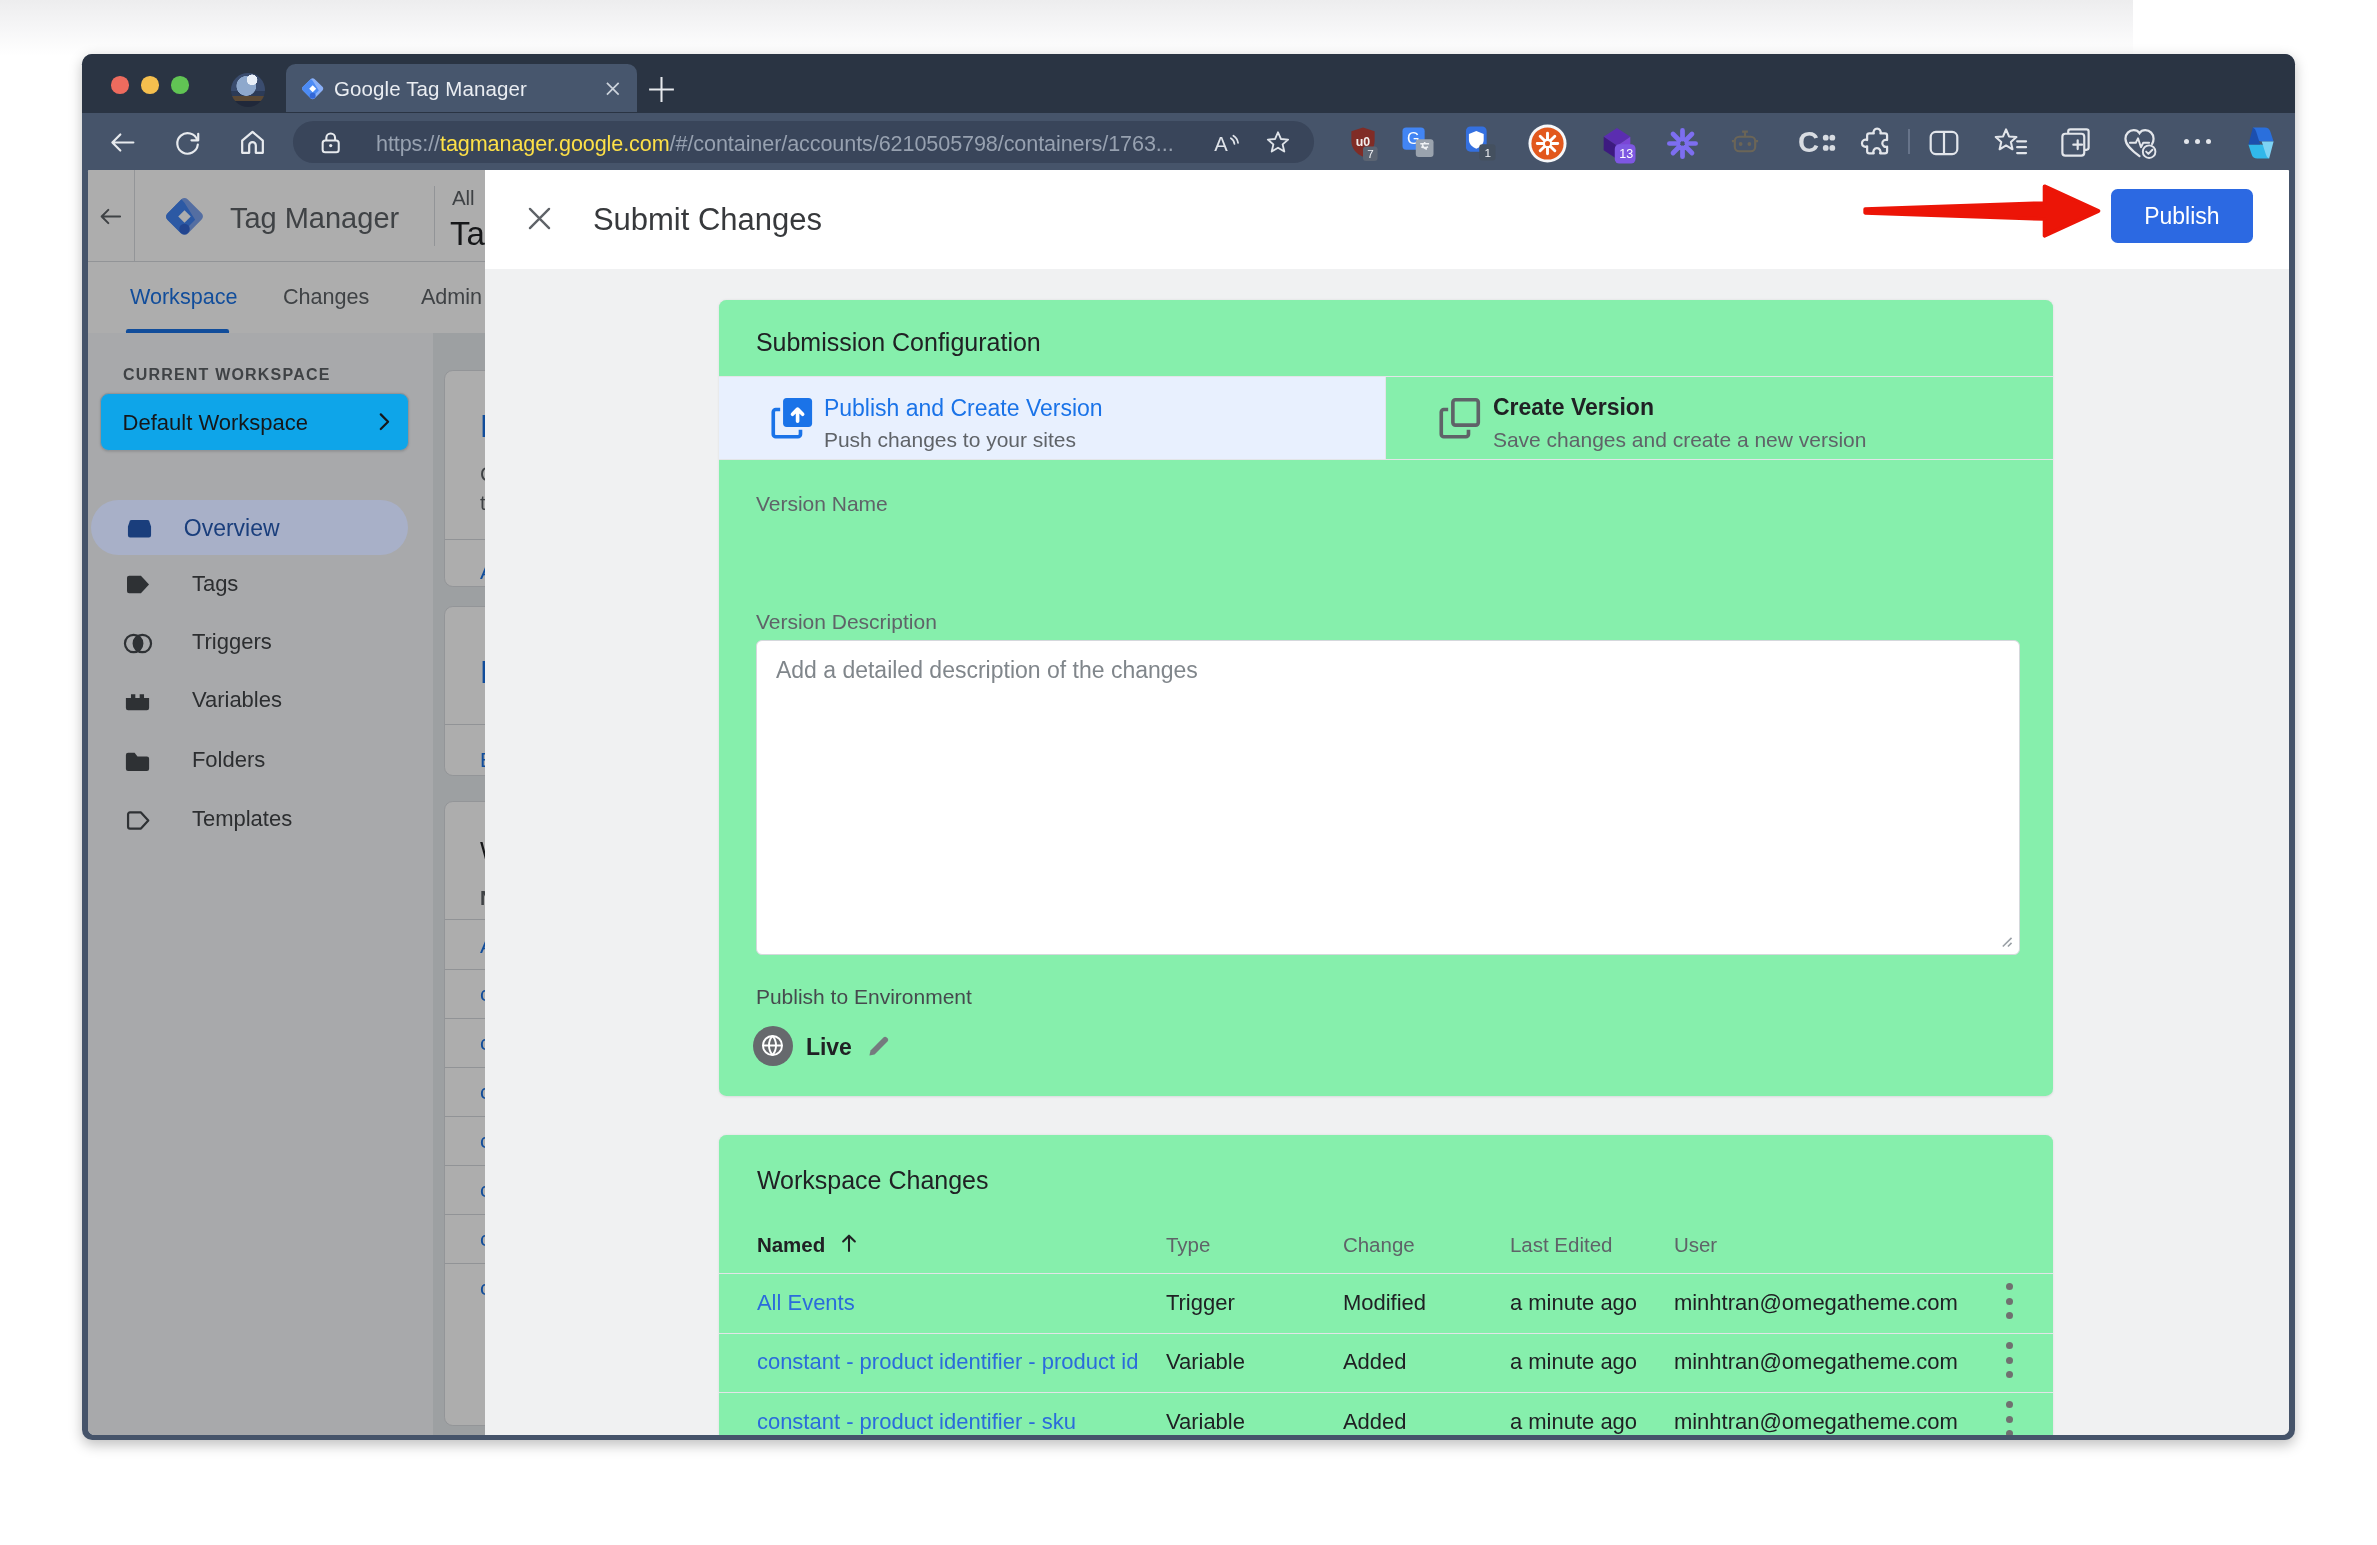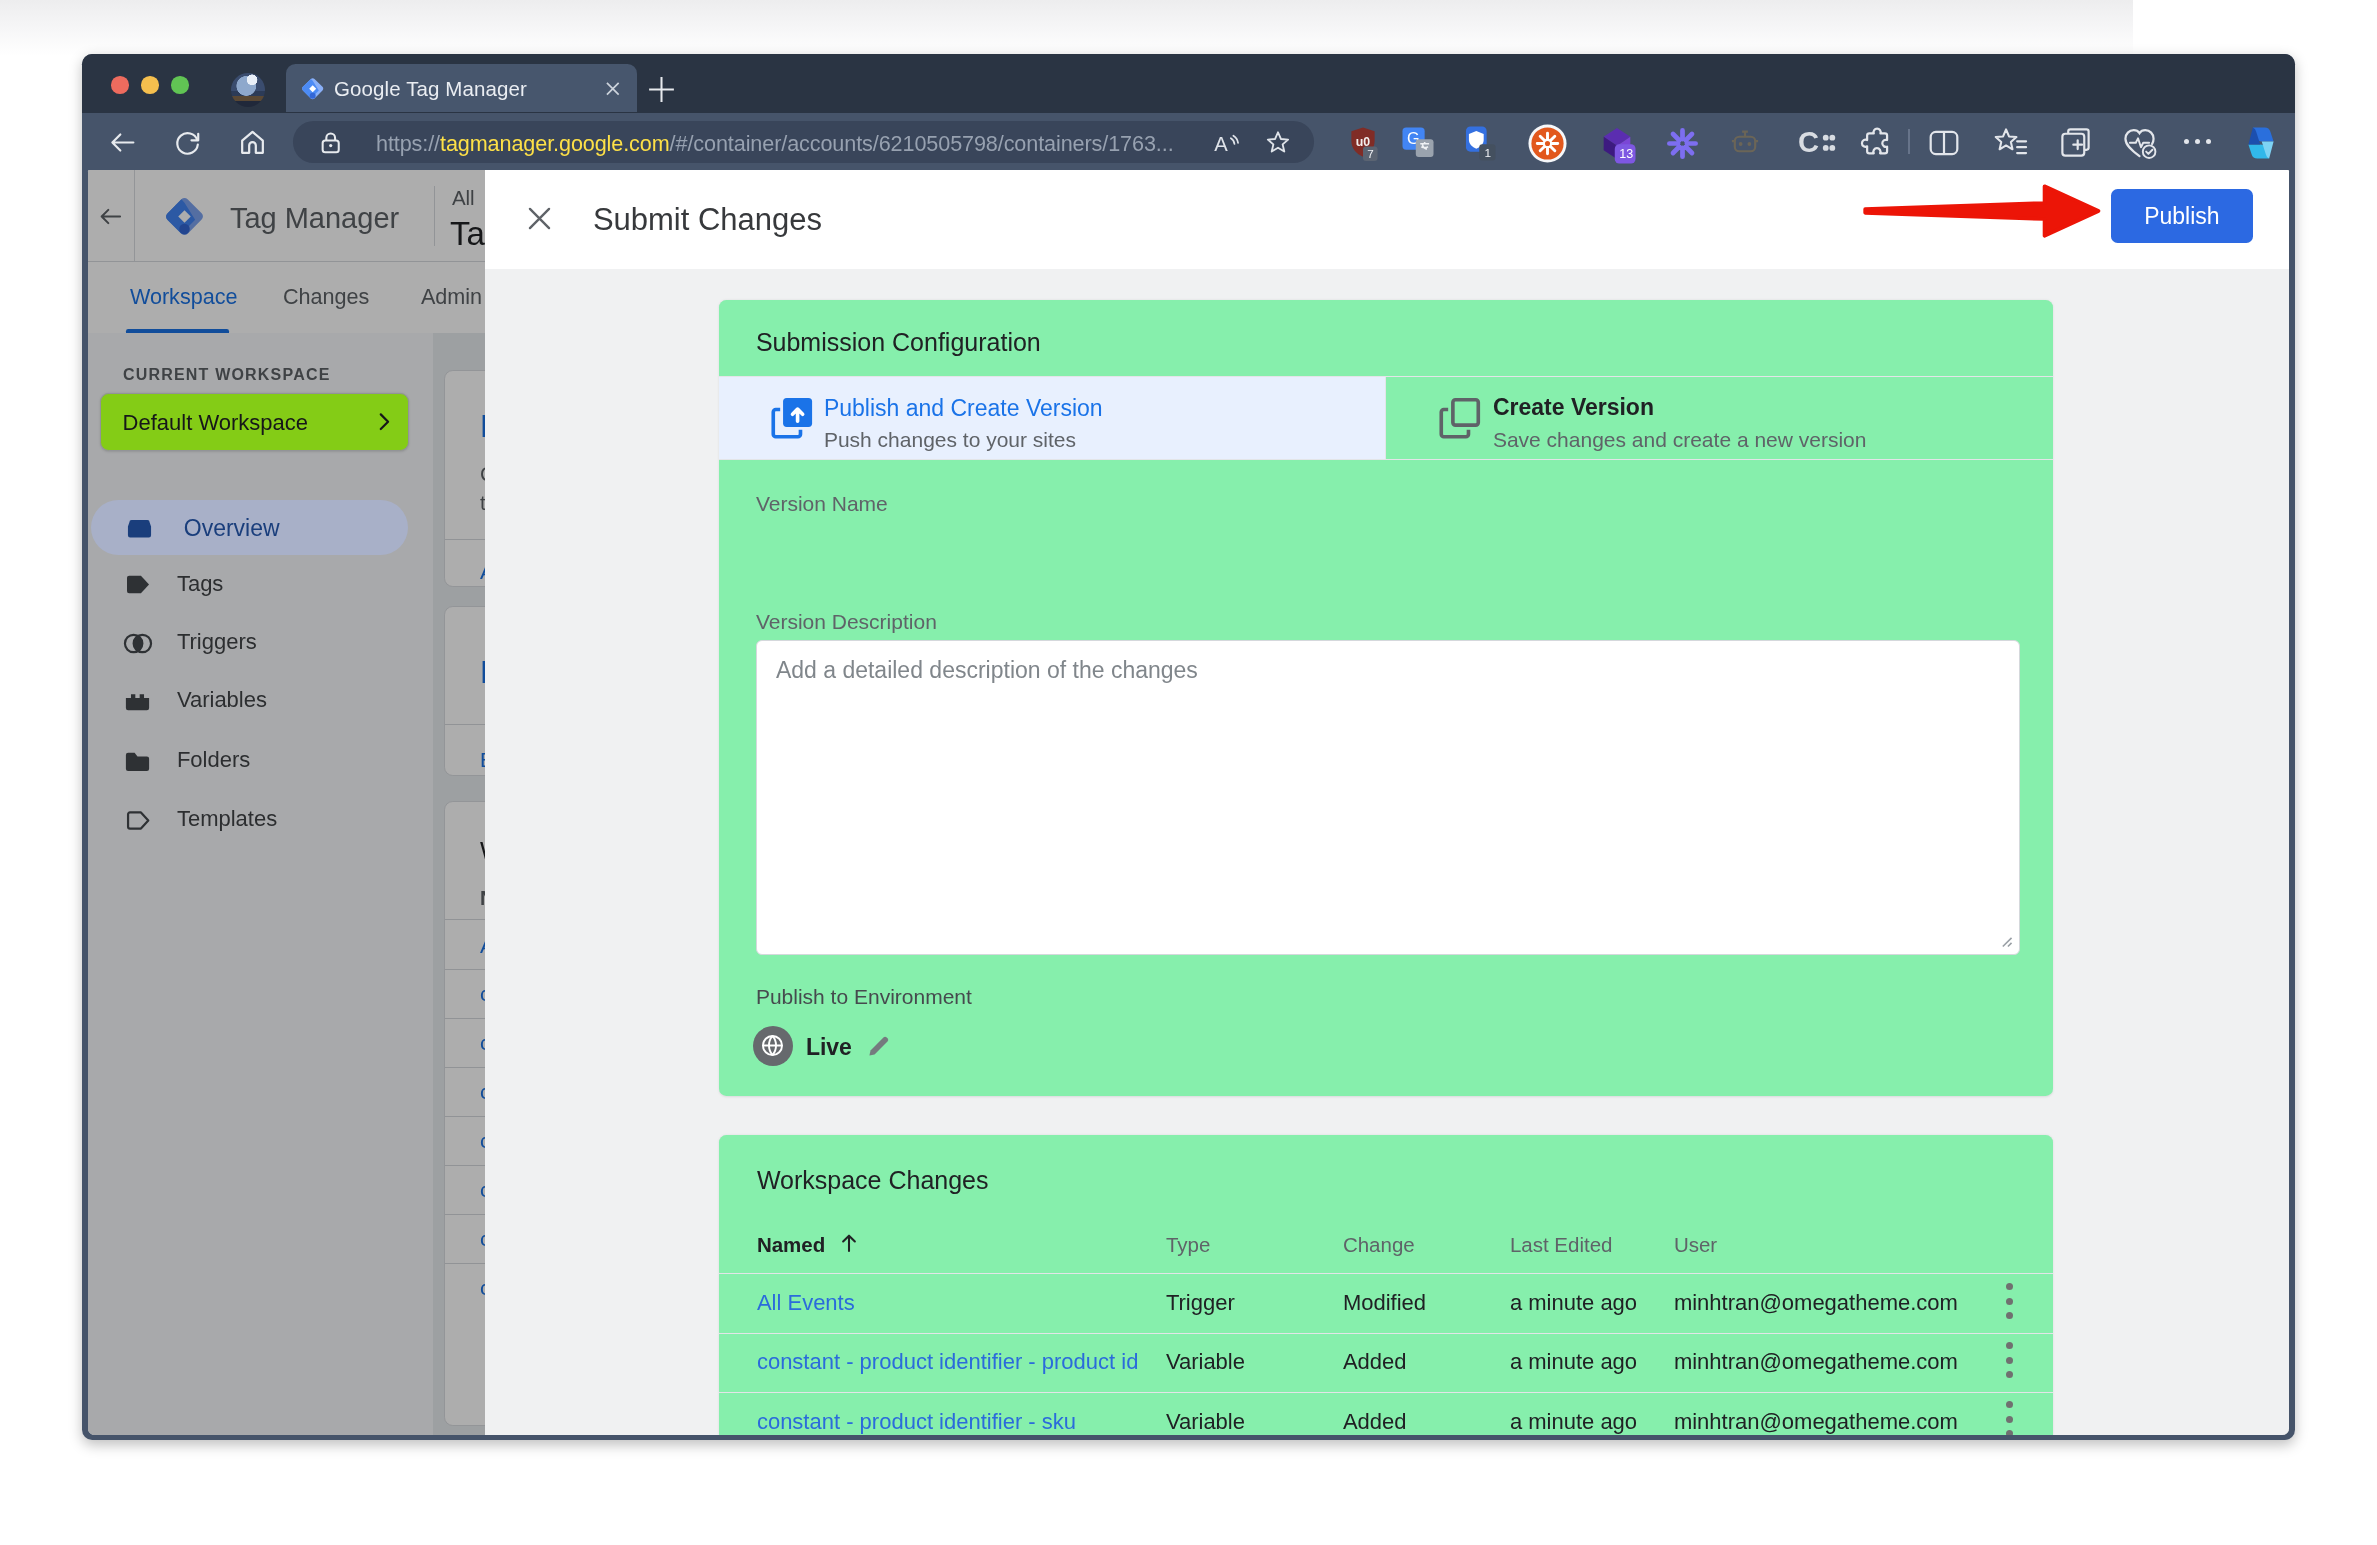--- a/index.html
+++ b/index.html
@@ -14,21 +14,21 @@
   #tab{position:absolute;left:204px;top:10.2px;width:351px;height:48px;background:#47566d;border-radius:9.5px 9.5px 0 0;}
   #tab .title{position:absolute;left:48px;top:12.4px;font-size:20.5px;color:#eaedf2;letter-spacing:0.1px;font-weight:500;}
   #urlpill{position:absolute;left:211px;top:8px;width:1021px;height:42px;background:#39455a;border-radius:20.5px;}
   #urltext{position:absolute;left:83px;top:9.5px;font-size:21.6px;color:#97a1b0;white-space:nowrap;letter-spacing:-0.1px;}
   #urltext b{color:#fde047;font-weight:normal;}
   #gtm{position:absolute;left:0;top:0;width:2201px;height:1265px;background:#9da0a2;color:#2c2e30;}
   #gtmheader{position:absolute;left:0;top:0;width:100%;height:91px;background:#adadad;border-bottom:0.7px solid #929497;}
   #gtmtabs{position:absolute;left:0;top:92px;width:100%;height:71px;background:#adadad;}
   #sidebar{position:absolute;left:0;top:163px;width:345px;height:1102px;background:#a8a9ab;}
   .gcard{position:absolute;background:#adadad;border:0.7px solid #939598;border-radius:8.8px;}
-  .navtext{position:absolute;left:89px;font-size:22px;color:#2c2e30;}
+  .navtext{position:absolute;left:104px;font-size:22px;color:#2c2e30;}
   #modal{position:absolute;left:397px;top:0;width:1804px;height:1265px;background:#f0f1f2;overflow:hidden;}
   #modalheader{position:absolute;left:0;top:0;width:100%;height:99px;background:#fff;}
   .card{position:absolute;left:234px;width:1334px;background:#86efac;border-radius:7.3px;box-shadow:0 0.7px 2.2px rgba(60,64,67,0.12);}
   .hdiv{position:absolute;left:0;width:100%;height:0.7px;background:#e3e5e8;}
   .lbl{position:absolute;color:#5f6368;font-size:21px;}
   .cellg{position:absolute;color:#5f6368;font-size:20.5px;}
   .cellb{position:absolute;color:#202124;font-size:22px;}
   .link{color:#2b6bdb;}
   .dots3{position:absolute;width:7.3px;}
   .dots3 i{display:block;width:7.3px;height:7.3px;border-radius:50%;background:#707070;margin:0 0 7.3px 0;}
@@ -189,21 +189,21 @@
         <div class="abs" style="left:362px;top:45px;font-size:33px;color:#161719;">Ta</div>
       </div>
       <div id="gtmtabs">
         <div class="abs" style="left:42px;top:22px;font-size:21.6px;color:#114d9b;font-weight:500;">Workspace</div>
         <div class="abs" style="left:195px;top:22px;font-size:21.6px;color:#3f4245;">Changes</div>
         <div class="abs" style="left:333px;top:22px;font-size:21.6px;color:#3f4245;">Admin</div>
         <div class="abs" style="left:38px;top:67px;width:103px;height:4.4px;background:#114d9b;border-radius:2.2px 2.2px 0 0;"></div>
       </div>
       <div id="sidebar">
         <div class="abs" style="left:35px;top:33px;font-size:16px;color:#3f4245;font-weight:600;letter-spacing:1.2px;">CURRENT WORKSPACE</div>
-        <div class="abs" style="left:11.7px;top:60px;width:307px;height:56px;background:#84cc16;border:0.7px solid #929497;border-radius:8.8px;box-shadow:0 0.7px 2.2px rgba(0,0,0,0.12);">
+        <div class="abs" style="left:11.7px;top:60px;width:307px;height:56px;background:#0ea5e9;border:0.7px solid #929497;border-radius:8.8px;box-shadow:0 0.7px 2.2px rgba(0,0,0,0.12);">
           <div class="abs" style="left:22px;top:16px;font-size:22px;color:#161719;">Default Workspace</div>
           <svg class="abs" style="left:271px;top:16px;" width="23.4" height="23.4" viewBox="0 0 32 32">
                 <path d="M12 6 22 16 12 26" stroke="#161719" stroke-width="3" fill="none" stroke-linecap="round" stroke-linejoin="round"></path>
               </svg>
         </div>
         <div class="abs" style="left:2.9px;top:167px;width:317px;height:55px;background:#a8b0c8;border-radius:28px;">
           <svg class="abs" style="left:34px;top:14.6px;" width="29" height="26" viewBox="0 0 40 36">
                 <path d="M6 10 a3 3 0 0 1 3-3 h22 a3 3 0 0 1 3 3 l2 6 v12 a3 3 0 0 1 -3 3 H7 a3 3 0 0 1 -3-3 V16 Z" fill="#1a3e7c"></path>
               </svg>
           <div class="abs" style="left:93px;top:14.6px;font-size:23px;color:#1a3e7c;font-weight:500;">Overview</div>

